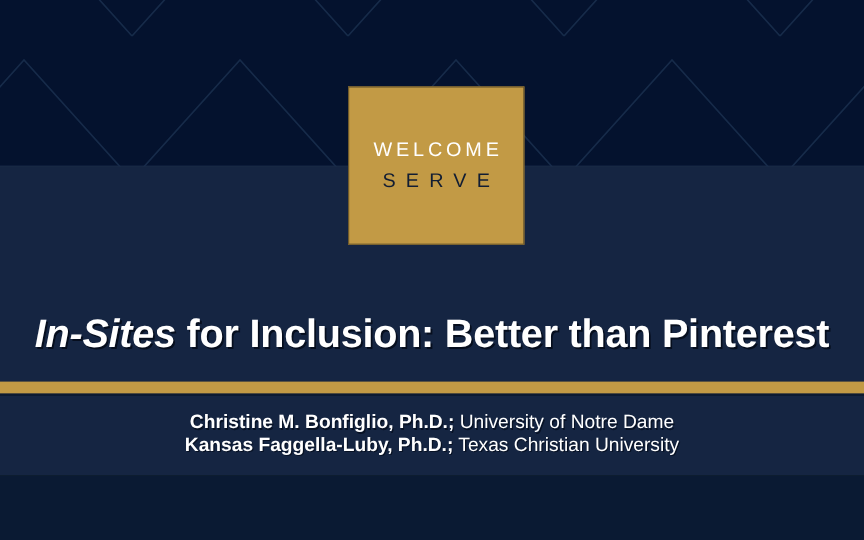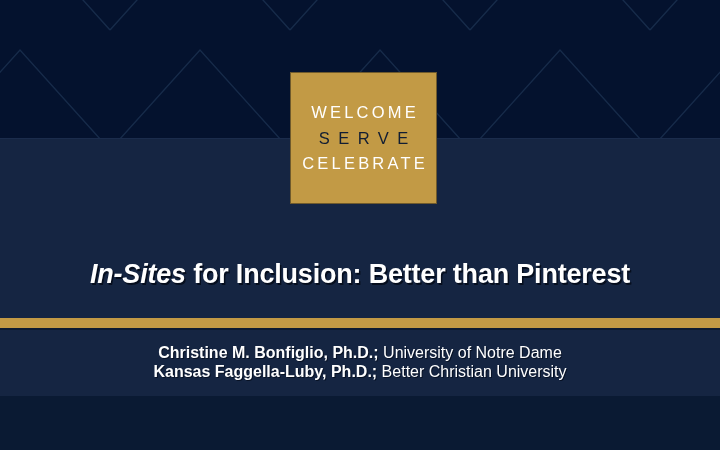--- a/index.html
+++ b/index.html
@@ -84,21 +84,21 @@
   .logo-celebrate { color: #ffffff; }
 
   
   .title {
     position: absolute;
     left: 0;
     top: 259px;
     width: 720px;
     text-align: center;
     color: #ffffff;
-    font-size: 27px;
+    font-size: 33px;
     font-weight: bold;
     line-height: 1.15;
     letter-spacing: -0.2px;
     white-space: nowrap;
     text-shadow: 1.5px 1.5px 0 rgba(3, 10, 24, 0.85);
   }
   .title .em {
     font-style: italic;
     font-weight: bold;
   }
@@ -164,26 +164,25 @@
         <path d="M 660 40 L 750 -60 L 840 40"></path>
       </g>
     </svg>
   </div>
   <div class="band-seam"></div>
   <div class="band-bottom"></div>
 
   <div class="logo-box">
     <div class="logo-line logo-welcome">WELCOME</div>
     <div class="logo-line logo-serve">SERVE</div>
-    <div class="logo-line logo-celebrate">CELEBRATE</div>
   </div>
 
   <div class="title"><span class="em">In-Sites</span><span> for Inclusion: Better than Pinterest</span></div>
 
   <div class="gold-rule"></div>
   <div class="gold-rule-shadow"></div>
 
   <div class="authors">
     <div class="author-line"><span class="author-name">Christine M. Bonfiglio, Ph.D.;</span><span class="author-affil"> University of Notre Dame</span></div>
-    <div class="author-line"><span class="author-name">Kansas Faggella-Luby, Ph.D.;</span><span class="author-affil"> Better Christian University</span></div>
+    <div class="author-line"><span class="author-name">Kansas Faggella-Luby, Ph.D.;</span><span class="author-affil"> Texas Christian University</span></div>
   </div>
 
 </div>
 
 </body></html>

